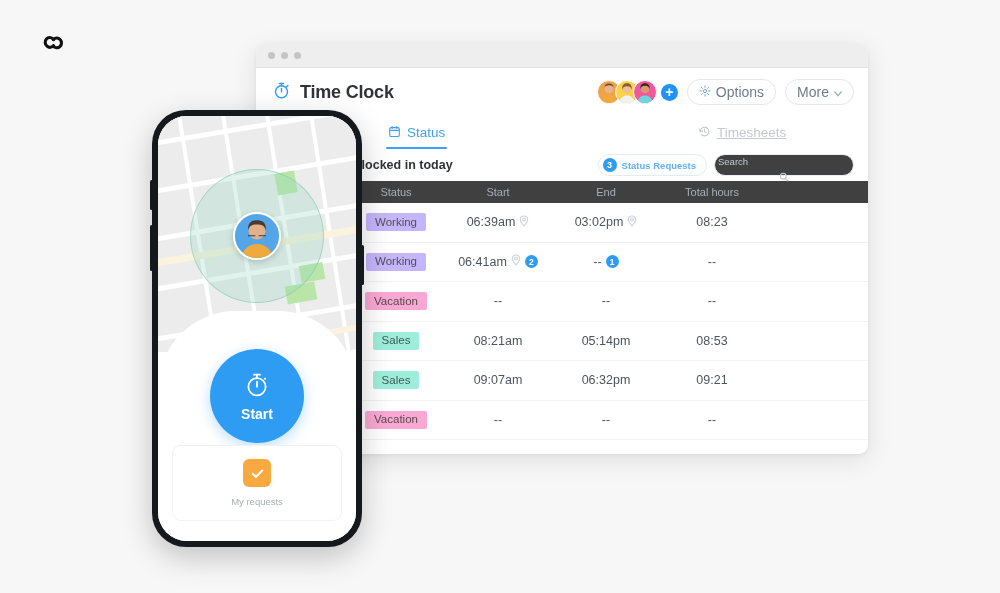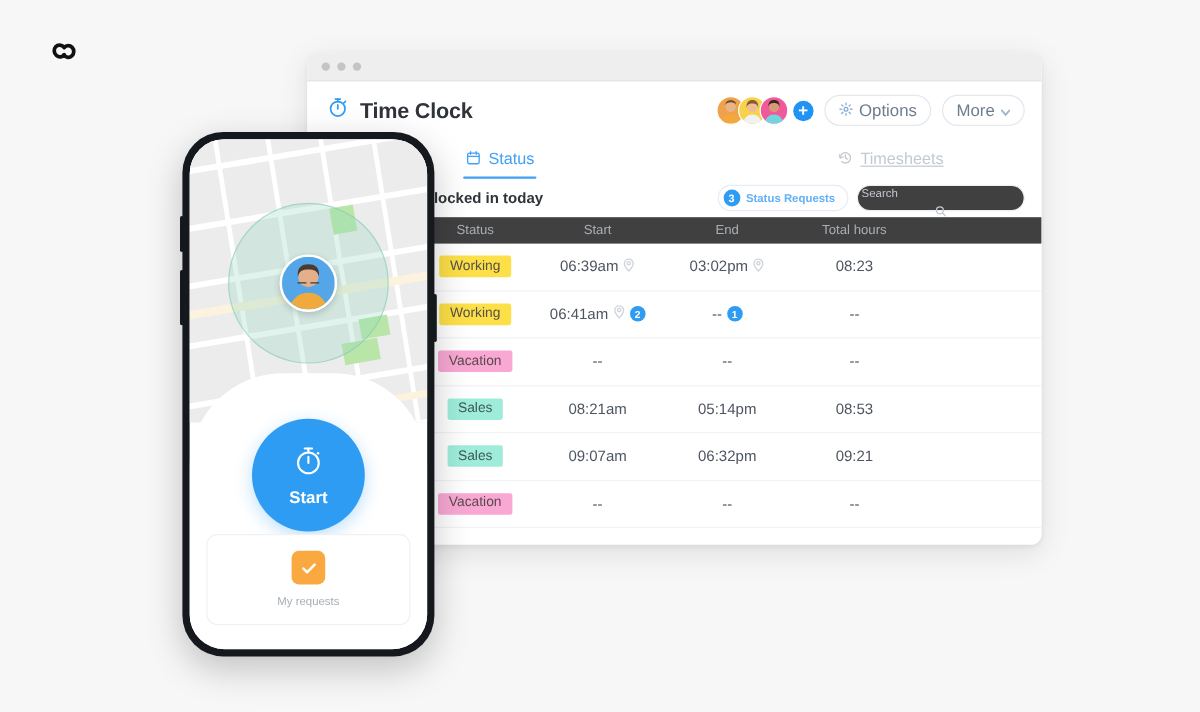--- a/index.html
+++ b/index.html
@@ -105,21 +105,21 @@
   }
   .c-av{width:92px;display:flex;justify-content:flex-end;padding-right:12px;box-sizing:border-box;}
   .c-status{width:96px;display:flex;justify-content:center;box-sizing:border-box;}
   .c-start{width:108px;display:flex;justify-content:center;align-items:center;gap:4px;box-sizing:border-box;}
   .c-end{width:108px;display:flex;justify-content:center;align-items:center;gap:4px;box-sizing:border-box;}
   .c-total{width:104px;display:flex;justify-content:center;box-sizing:border-box;}
   .row-av{width:29px;height:29px;border-radius:50%;overflow:hidden;position:relative;flex:0 0 auto;}
   .badge{
     font-size:11.5px;padding:2.5px 9px;border-radius:2px;line-height:1.15;white-space:nowrap;
   }
-  .b-working{background:#fde047;color:#55504a;}
+  .b-working{background:#c4b5fd;color:#55504a;}
   .b-vacation{background:#f9a8d4;color:#5a4a4d;}
   .b-sales{background:#9eeddb;color:#3f5a55;}
   .cnt{
     width:13px;height:13px;border-radius:50%;background:#2f9cf4;color:#fff;
     font-size:8.5px;font-weight:700;display:flex;align-items:center;justify-content:center;flex:0 0 auto;
   }
 
   
   .phone{
     position:absolute;left:152px;top:110px;width:210px;height:437px;

